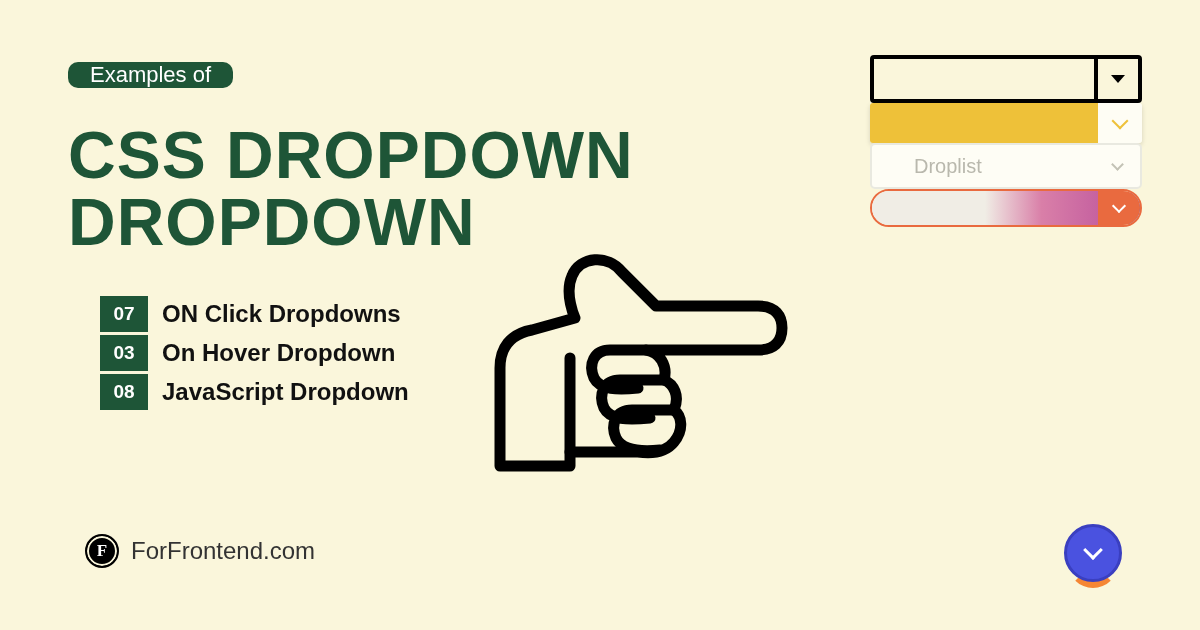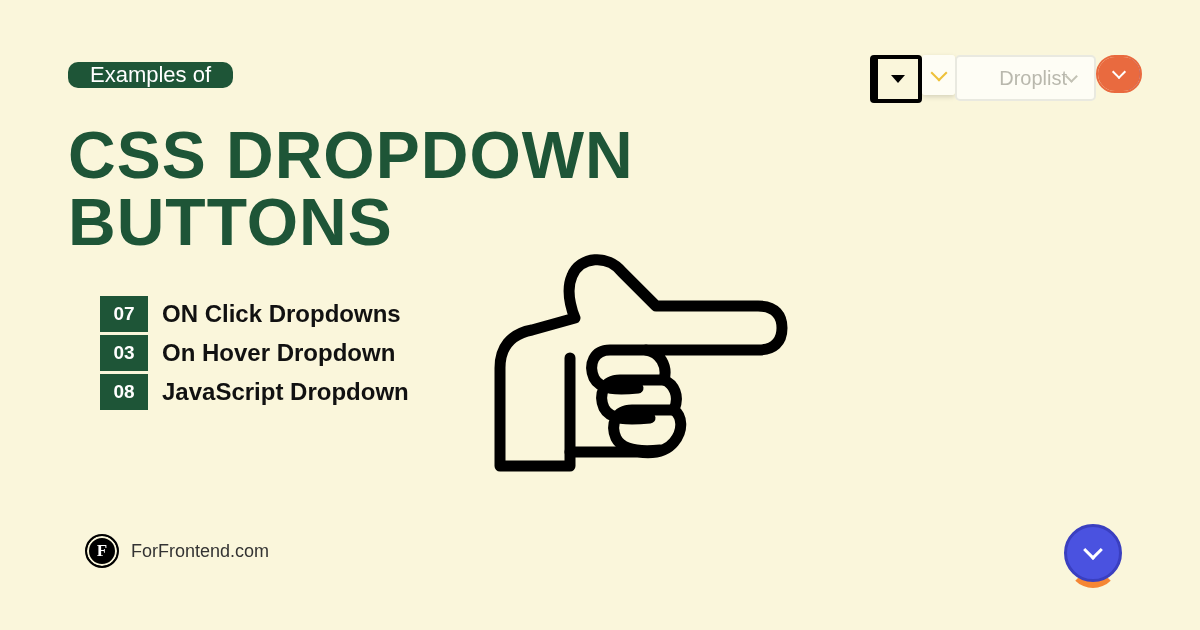--- a/index.html
+++ b/index.html
@@ -76,36 +76,37 @@
       display: flex;
       align-items: center;
       justify-content: center;
       font-family: Georgia, serif;
       font-size: 17px;
       font-weight: 700;
       border: 2px solid #000;
       box-shadow: inset 0 0 0 2px #faf6db;
     }
     .brand-text {
-      font-size: 18px;
+      font-size: 24px;
       color: #333;
     }
     .pointer {
       position: absolute;
       left: 460px;
       top: 238px;
       width: 330px;
       height: 240px;
     }
     .examples {
       position: absolute;
       right: 58px;
       top: 55px;
       width: 272px;
       display: flex;
+      flex-direction: column;
     }
     .ex1 {
       display: flex;
       height: 48px;
       border: 4px solid #000;
       border-radius: 4px;
       background: #faf6db;
     }
     .ex1-body { flex: 1; }
     .ex1-btn {
@@ -222,21 +223,21 @@
     }
     .ex5-circle .chevron-down { color: #fff; border-width: 3.5px; width: 14px; height: 14px; margin-top: -6px; }
   </style>
 </head>
 <body>
 
 <div class="badge">Examples of</div>
 
 <h1 class="title">
   <span>CSS DROPDOWN</span><br>
-  <span>BUTTONS</span>
+  <span>DROPDOWN</span>
 </h1>
 
 <div class="list">
   <div class="list-row">
     <div class="num">07</div>
     <div class="label">ON Click Dropdowns</div>
   </div>
   <div class="list-row">
     <div class="num">03</div>
     <div class="label">On Hover Dropdown</div>

